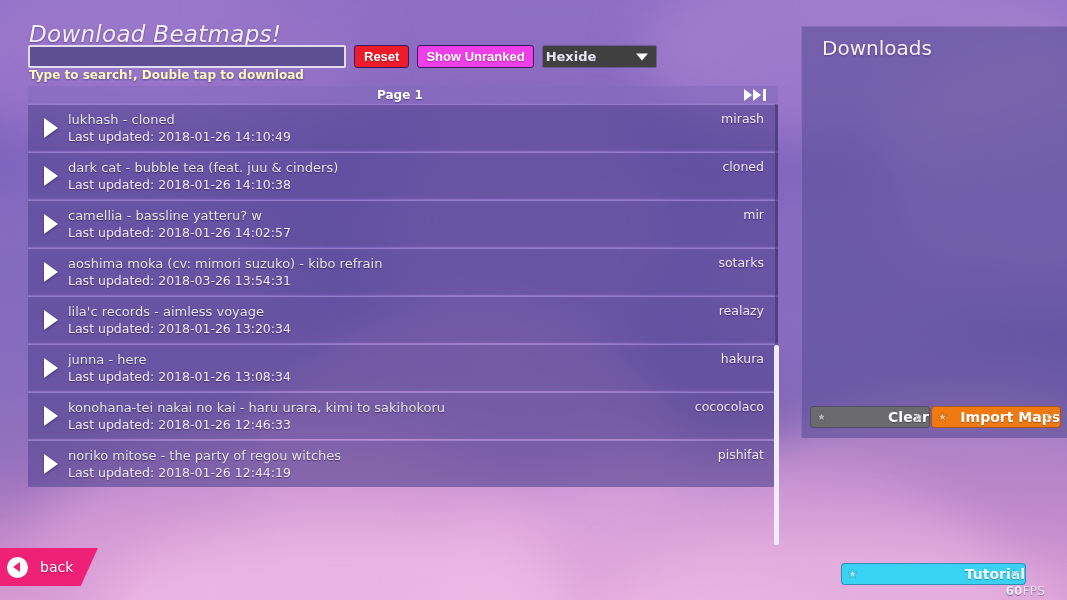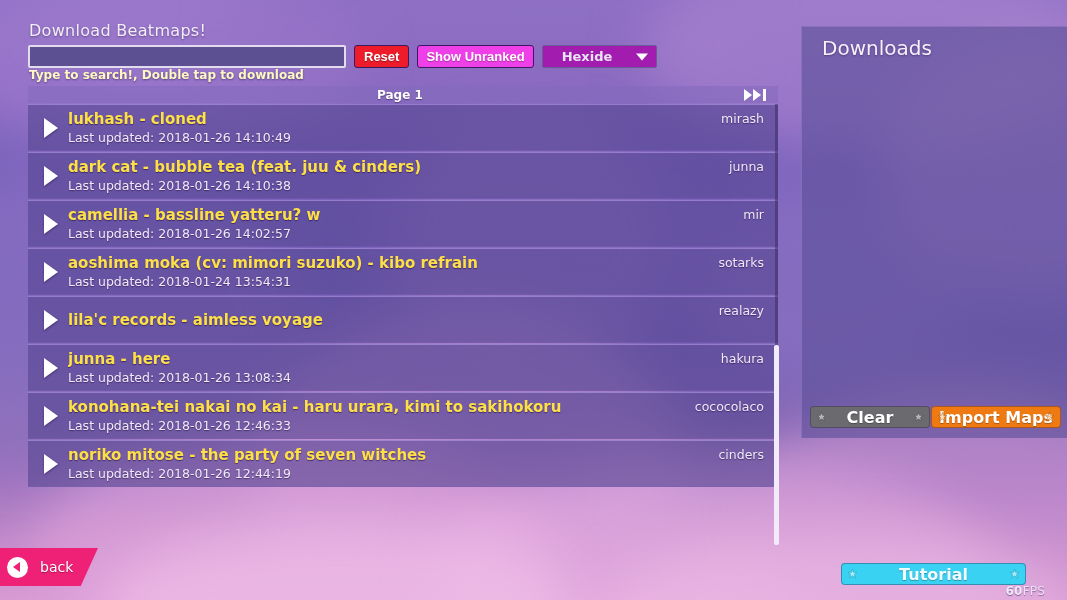--- a/index.html
+++ b/index.html
@@ -65,25 +65,26 @@
         background: rgba(236,186,228,.6); }
   .c12{ left: 690px;  top: 180px;  width: 280px; height: 200px;
         background: rgba(160,124,200,.4); }
   .c13{ left: 380px;  top: 120px;  width: 300px; height: 240px;
         background: rgba(178,136,206,.32); }
 
   
   .page-title {
     position: absolute;
     left: 29px; top: 21px;
-    font-size: 16px;
+    font-size: 23px;
     font-weight: 400;
     color: #f3edf8;
     letter-spacing: .3px;
     text-shadow: 0 1px 2px rgba(40,20,70,.45);
+    font-style: italic;
   }
 
   .search-row {
     position: absolute;
     left: 28px; top: 45px;
     height: 23px;
     display: flex;
     align-items: stretch;
     gap: 8px;
   }
@@ -127,29 +128,29 @@
     line-height: 21px;
     height: 23px;
     cursor: pointer;
     text-shadow: 0 1px 1px rgba(0,0,0,.3);
   }
 
   .dropdown {
     position: relative;
     width: 115px;
     height: 23px;
-    background: #a21caf;
+    background: #404040;
     border: 1px solid #6a5b95;
     border-radius: 2px;
     color: #e9e4f4;
     font-size: 13px;
     font-weight: 700;
     display: flex;
     align-items: center;
-    padding: 0 19px;
+    padding: 0 3px;
     cursor: pointer;
     text-align: center;
   }
   .dropdown .chev {
     position: absolute;
     right: 8px; top: 50%;
     transform: translateY(-50%);
     width: 0; height: 0;
     border-left: 6px solid transparent;
     border-right: 6px solid transparent;
@@ -233,23 +234,23 @@
   }
   .row .texts {
     flex: 1 1 auto;
     min-width: 0;
     display: flex;
     flex-direction: column;
     justify-content: center;
     gap: 2px;
   }
   .row .rtitle {
-    font-size: 15px;
-    font-weight: 700;
-    color: #fde047;
+    font-size: 13px;
+    font-weight: 400;
+    color: #e5e5e5;
     white-space: nowrap;
     overflow: hidden;
     text-overflow: ellipsis;
     text-shadow: 0 1px 1px rgba(30,10,60,.55);
   }
   .row .rsub {
     font-size: 12.5px;
     font-weight: 400;
     color: #f1eaf9;
     white-space: nowrap;
@@ -301,24 +302,24 @@
     position: absolute;
     left: 10px; top: 45px;
     right: 10px; bottom: 60px;
   }
 
   
   .gbtn {
     position: relative;
     display: flex;
     align-items: center;
-    justify-content: center;
+    justify-content: flex-end;
     height: 22px;
     border-radius: 4px;
-    font-size: 16px;
+    font-size: 14px;
     font-weight: 700;
     cursor: pointer;
     text-shadow: 0 1px 1px rgba(0,0,0,.3);
     border: 1px solid rgba(40,20,70,.35);
   }
   .gbtn .star {
     position: absolute;
     width: 11px; height: 11px;
     top: 50%;
     transform: translateY(-50%);
@@ -449,42 +450,43 @@
           <div class="rsub">Last updated: 2018-01-26 14:10:49</div>
         </div>
         <div class="rmapper">mirash</div>
       </div>
       <div class="row">
         <span class="play-icon"></span>
         <div class="texts">
           <div class="rtitle">dark cat - bubble tea (feat. juu &amp; cinders)</div>
           <div class="rsub">Last updated: 2018-01-26 14:10:38</div>
         </div>
-        <div class="rmapper">junna</div>
+        <div class="rmapper">cloned</div>
       </div>
       <div class="row">
         <span class="play-icon"></span>
         <div class="texts">
           <div class="rtitle">camellia - bassline yatteru? w</div>
           <div class="rsub">Last updated: 2018-01-26 14:02:57</div>
         </div>
         <div class="rmapper">mir</div>
       </div>
       <div class="row">
         <span class="play-icon"></span>
         <div class="texts">
           <div class="rtitle">aoshima moka (cv: mimori suzuko) - kibo refrain</div>
-          <div class="rsub">Last updated: 2018-01-24 13:54:31</div>
+          <div class="rsub">Last updated: 2018-03-26 13:54:31</div>
         </div>
         <div class="rmapper">sotarks</div>
       </div>
       <div class="row">
         <span class="play-icon"></span>
         <div class="texts">
           <div class="rtitle">lila'c records - aimless voyage</div>
+          <div class="rsub">Last updated: 2018-01-26 13:20:34</div>
         </div>
         <div class="rmapper">realazy</div>
       </div>
       <div class="row">
         <span class="play-icon"></span>
         <div class="texts">
           <div class="rtitle">junna - here</div>
           <div class="rsub">Last updated: 2018-01-26 13:08:34</div>
         </div>
         <div class="rmapper">hakura</div>
@@ -493,24 +495,24 @@
         <span class="play-icon"></span>
         <div class="texts">
           <div class="rtitle">konohana-tei nakai no kai - haru urara, kimi to sakihokoru</div>
           <div class="rsub">Last updated: 2018-01-26 12:46:33</div>
         </div>
         <div class="rmapper">cococolaco</div>
       </div>
       <div class="row">
         <span class="play-icon"></span>
         <div class="texts">
-          <div class="rtitle">noriko mitose - the party of seven witches</div>
+          <div class="rtitle">noriko mitose - the party of regou witches</div>
           <div class="rsub">Last updated: 2018-01-26 12:44:19</div>
         </div>
-        <div class="rmapper">cinders</div>
+        <div class="rmapper">pishifat</div>
       </div>
     </div>
   <div class="list-scrollbar-track"></div>
   <div class="list-scrollbar-thumb"></div>
 
   <div class="downloads">
     <div class="downloads-title">Downloads</div>
     <div class="downloads-list" id="downloads-list"></div>
 
     <div class="gbtn btn-clear">

